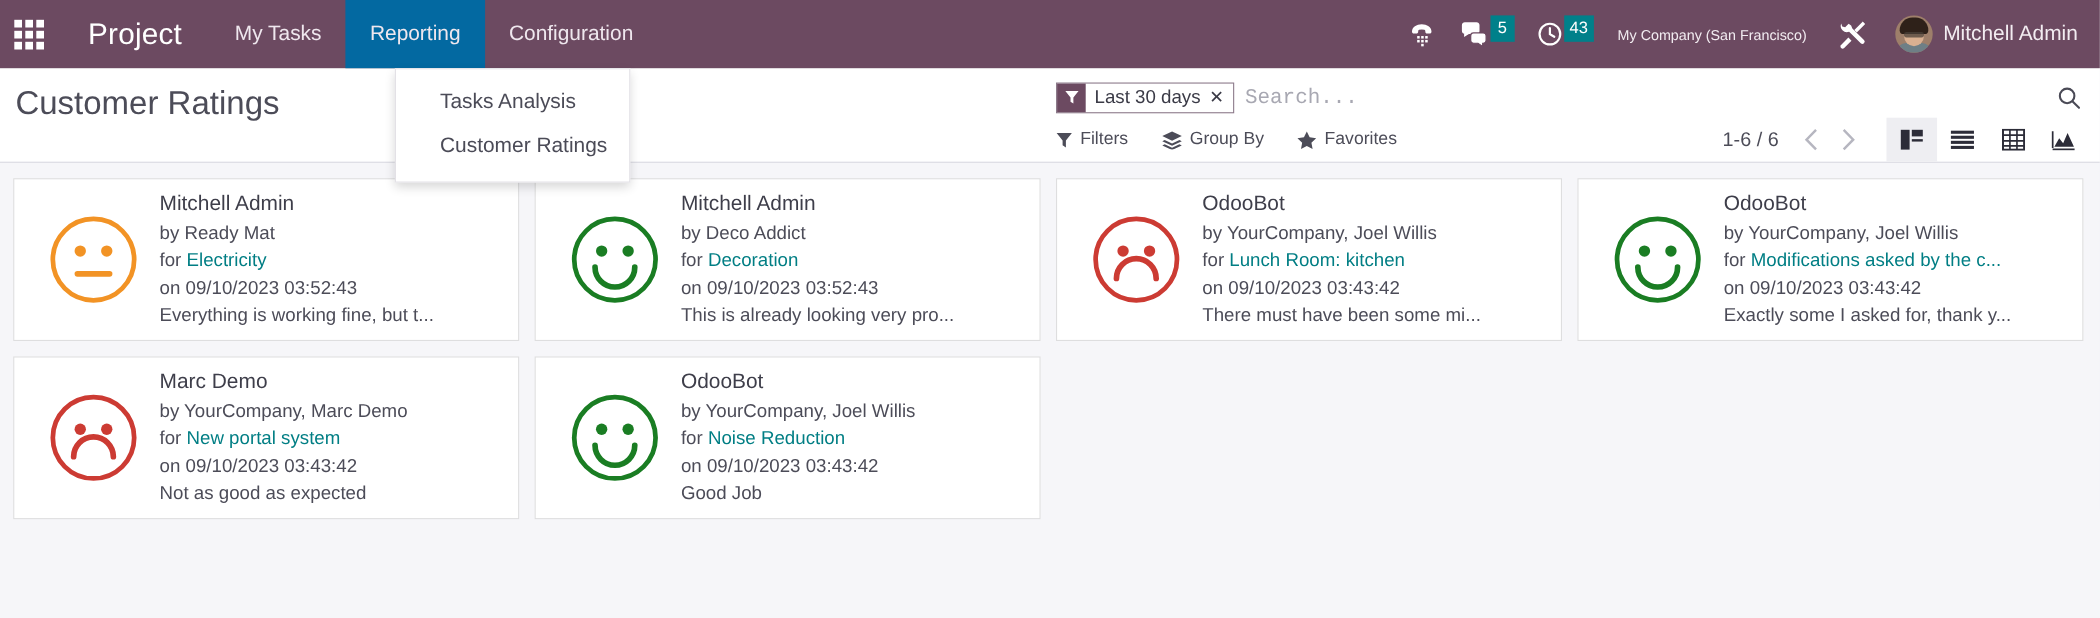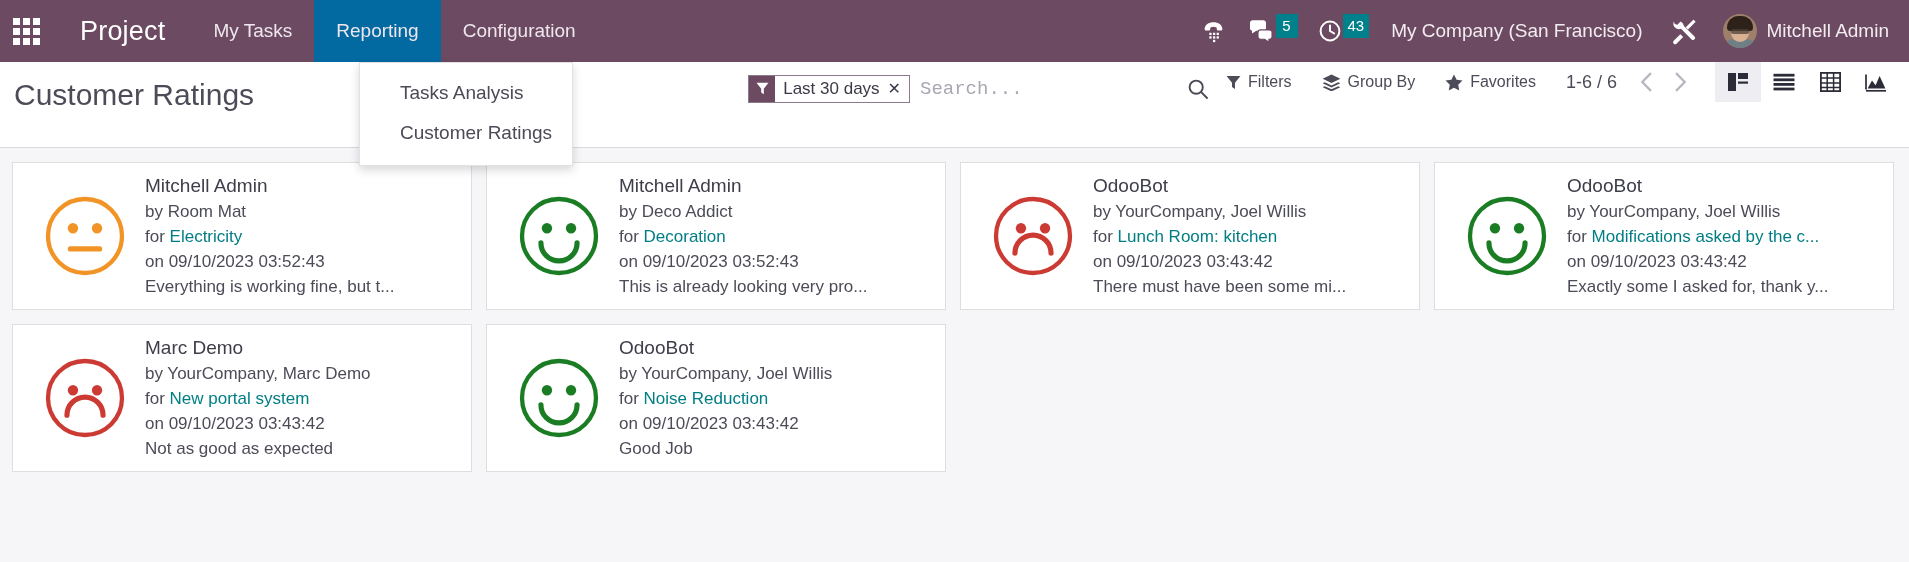--- a/index.html
+++ b/index.html
@@ -79,21 +79,21 @@
     font-size: 15px;
     line-height: 1;
     padding: 4px 5px 5px;
     min-width: 22px;
     text-align: center;
     margin-left: 1px;
     align-self: flex-start;
     margin-top: 14px;
   }
   .company-name {
-    font-size: 19px;
+    font-size: 13px;
     color: #f2ecf1;
     padding: 0 14px 0 10px;
     white-space: nowrap;
     cursor: pointer;
   }
   .user-menu {
     display: flex; align-items: center; gap: 10px;
     padding: 0 6px 0 12px;
     cursor: pointer;
   }
@@ -148,21 +148,21 @@
   }
   .breadcrumb {
     font-size: 30px;
     color: #4c4c58;
     font-weight: 400;
     line-height: 38px;
   }
   .cp-right {
     flex: 1;
     display: flex;
-    flex-direction: row;
+    flex-direction: column;
   }
   .searchview-row {
     display: flex;
     align-items: center;
     height: 45px;
     padding-top: 8px;
   }
   .search-facet {
     display: flex;
     align-items: stretch;
@@ -487,21 +487,21 @@
     <div class="kcard-face">
       <svg width="86" height="86" viewBox="0 0 100 100">
         <circle cx="50" cy="50" r="43" fill="none" stroke="#f29325" stroke-width="5"></circle>
         <circle cx="36" cy="41" r="6" fill="#f29325"></circle>
           <circle cx="64" cy="41" r="6" fill="#f29325"></circle>
         <rect x="30" y="62" width="40" height="6" rx="3" fill="#f29325"></rect>
       </svg>
     </div>
     <div class="kcard-body">
       <div class="k-name">Mitchell Admin</div>
-      <div class="k-line">by Room Mat</div>
+      <div class="k-line">by Ready Mat</div>
       <div class="k-line"><span>for </span><span class="k-link">Electricity</span></div>
       <div class="k-line">on 09/10/2023 03:52:43</div>
       <div class="k-feedback">Everything is working fine, but t...</div>
     </div>
   </div>
 
   <div class="kcard">
     <div class="kcard-face">
       <svg width="86" height="86" viewBox="0 0 100 100">
         <circle cx="50" cy="50" r="43" fill="none" stroke="#1a7d23" stroke-width="5"></circle>

